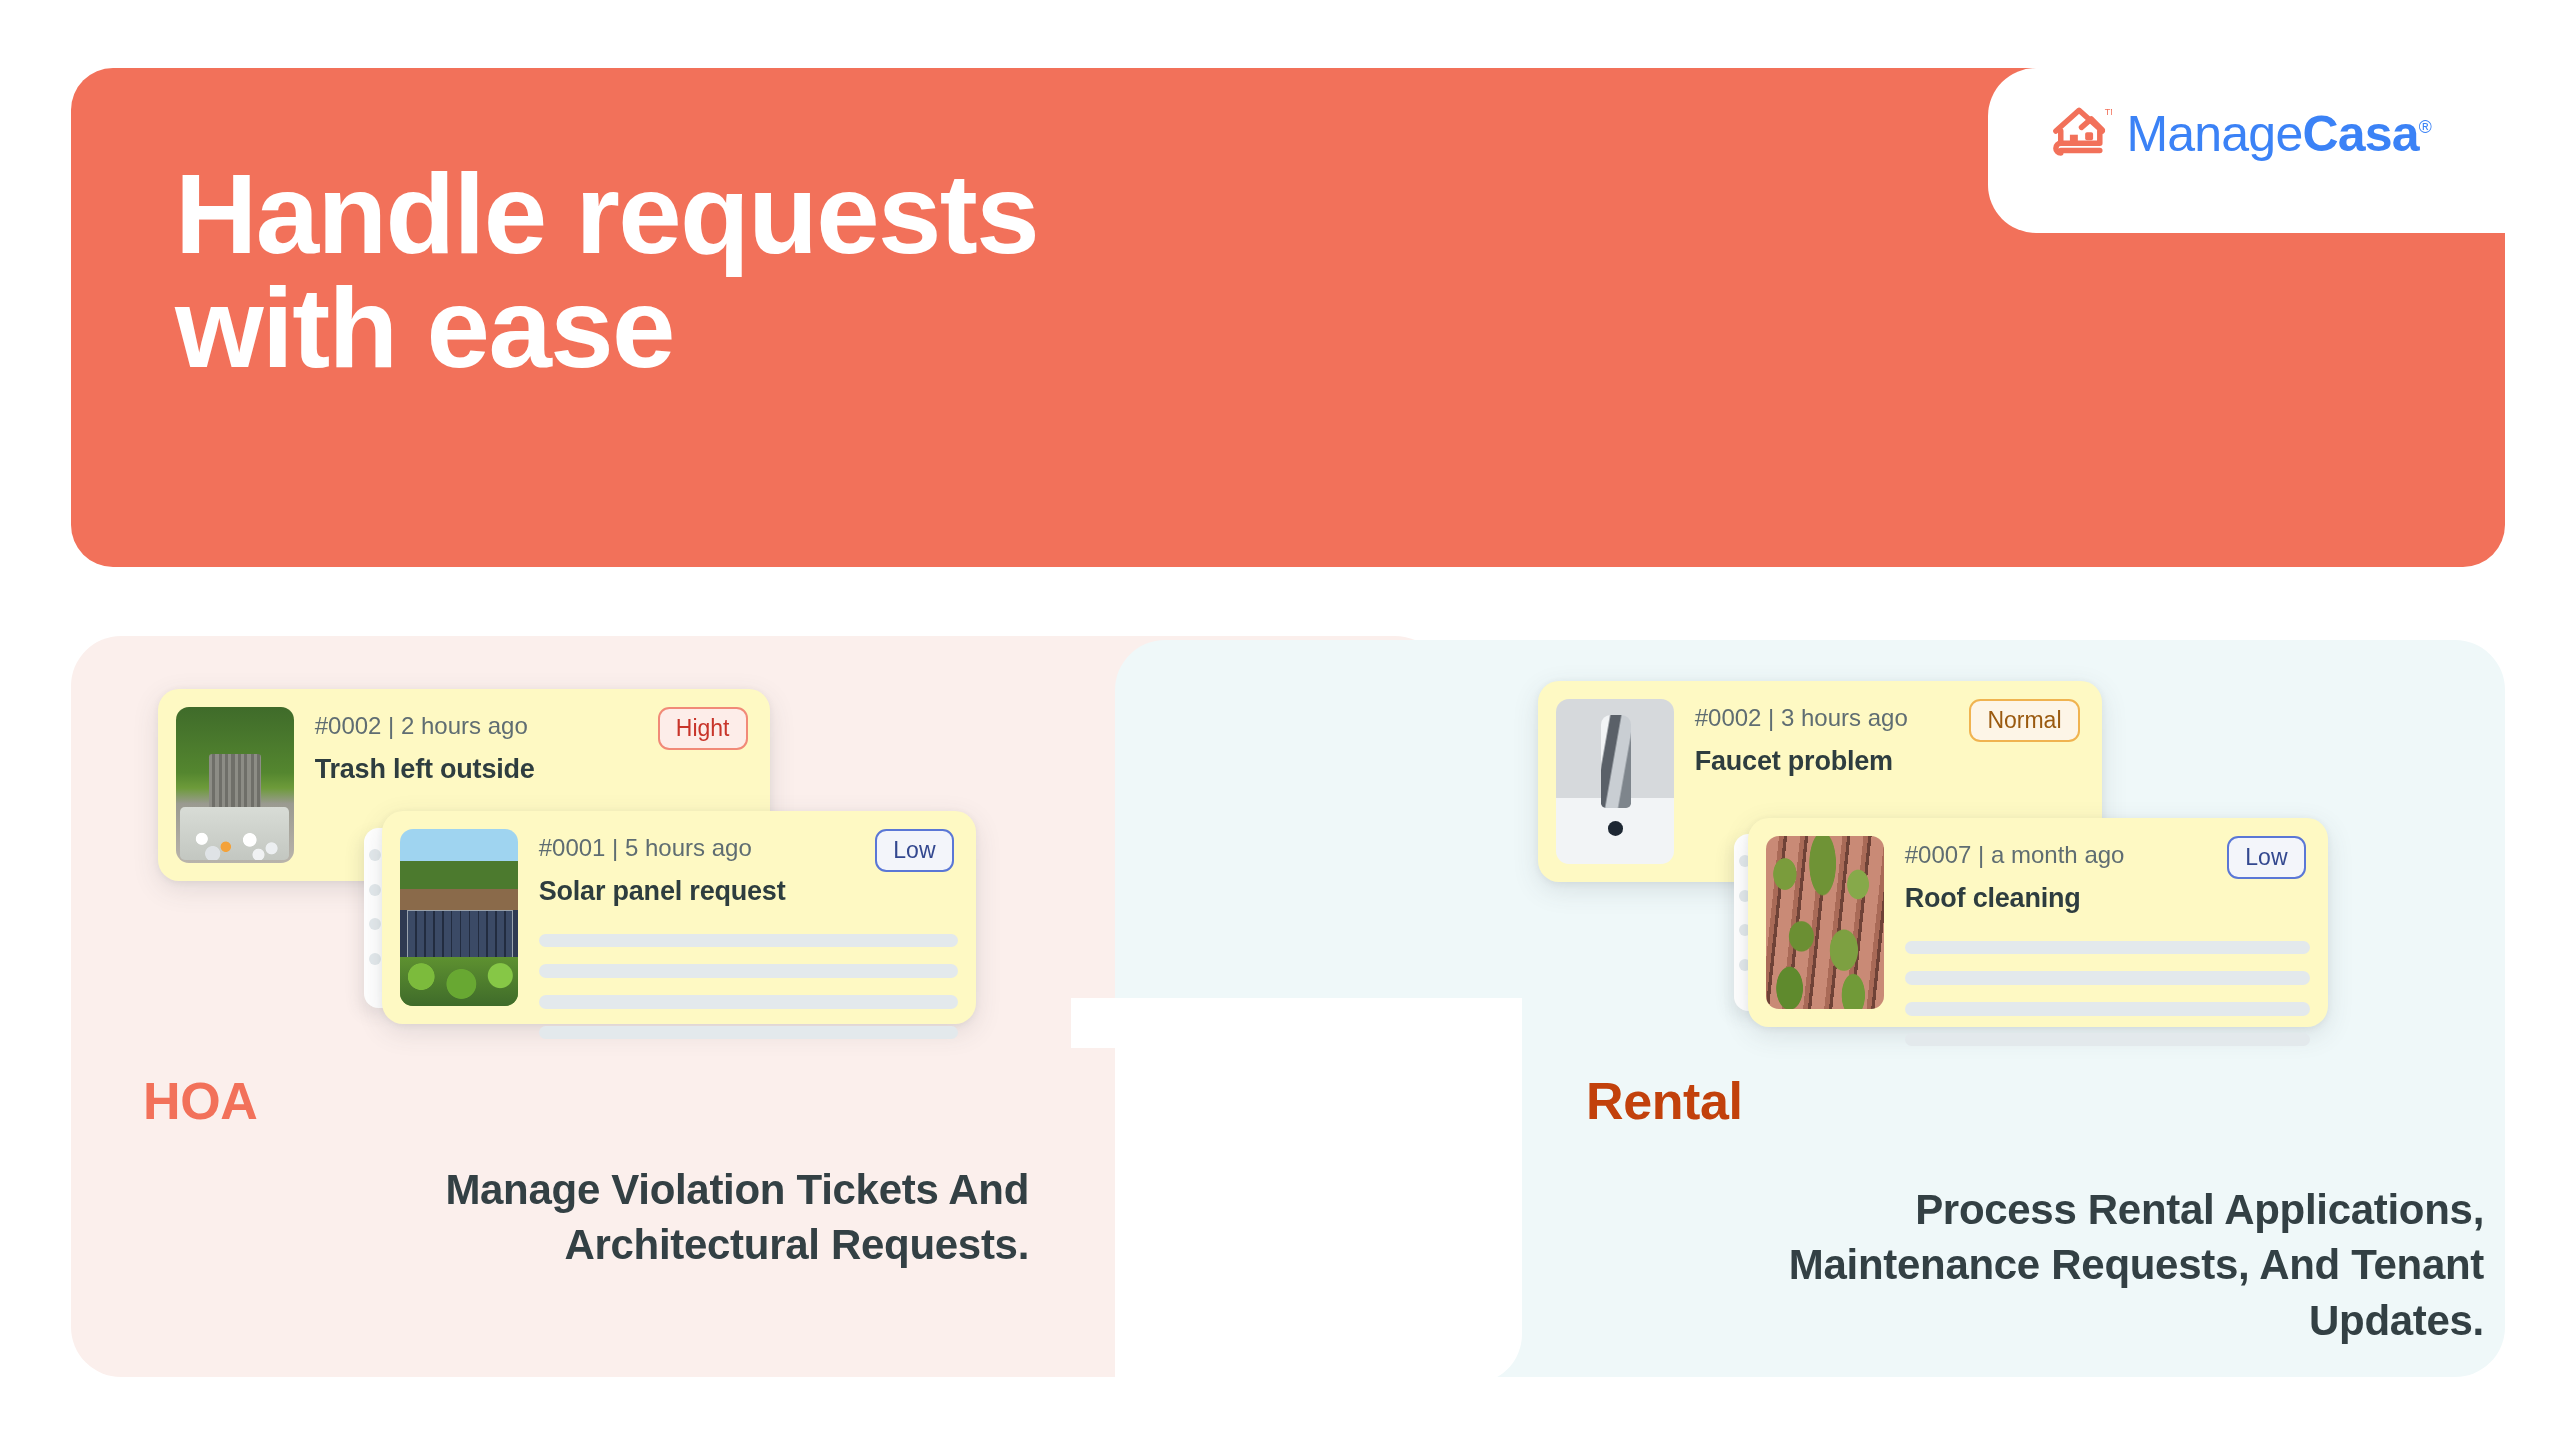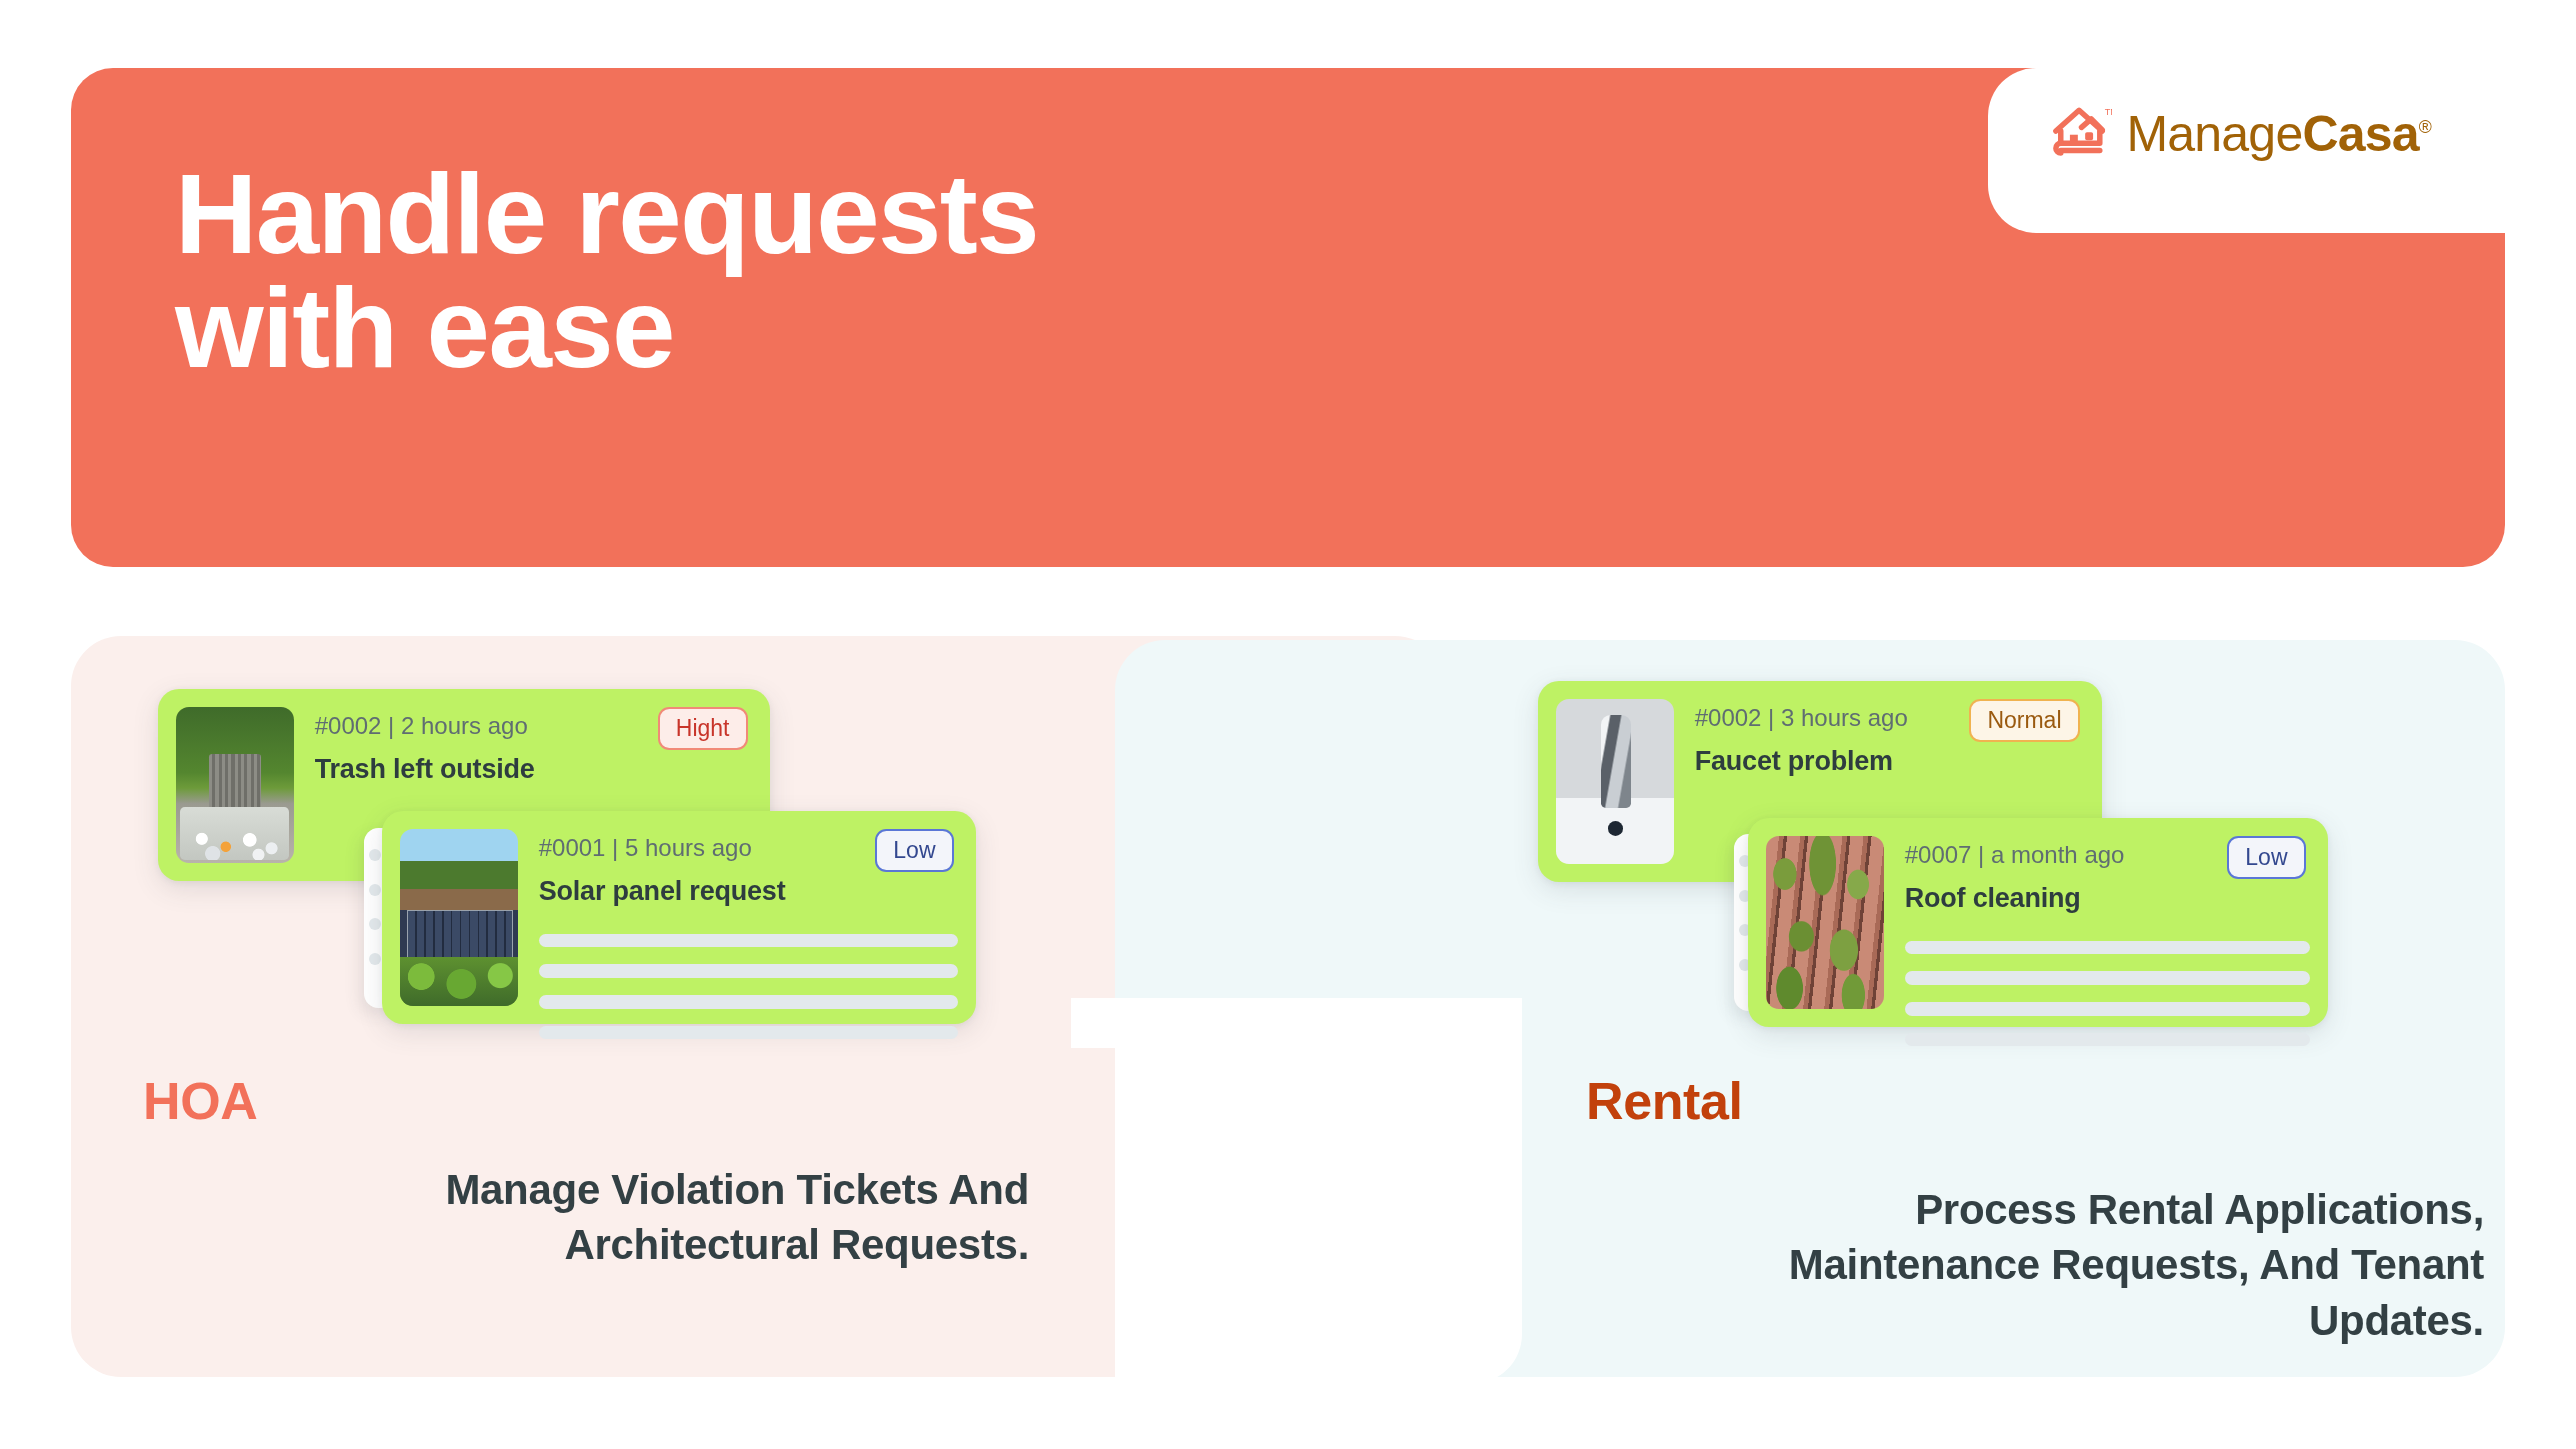--- a/index.html
+++ b/index.html
@@ -59,21 +59,21 @@
     position:absolute;
     left:2051px; top:103px;
     display:flex;
     align-items:center;
     gap:14.5px;
   }
   .logo-mark { width:61px; height:61px; flex:none; }
   .logo-word {
     font-size:50px;
     letter-spacing:-0.8px;
-    color:#a16207;
+    color:#3b82f6;
     font-weight:300;
     line-height:1;
     white-space:nowrap;
   }
   .logo-word b { font-weight:700; }
   .logo-word sup { font-size:17.7px; vertical-align:super; }
 
   
   .panel-hoa {
     position:absolute;
@@ -100,21 +100,21 @@
   .rental-notch-top {
     position:absolute;
     left:1071px; top:998px;
     width:451px; height:50px;
     background:#ffffff;
   }
 
   
   .card {
     position:absolute;
-    background:#bef264;
+    background:#fef9c3;
     border-radius:21px;
     box-shadow:0 8px 27px rgba(60,70,80,0.13), 0 1.6px 6.4px rgba(60,70,80,0.07);
     display:flex;
     padding:17.7px;
     gap:21px;
   }
   
   .ghost {
     position:absolute;
     width:27px;

